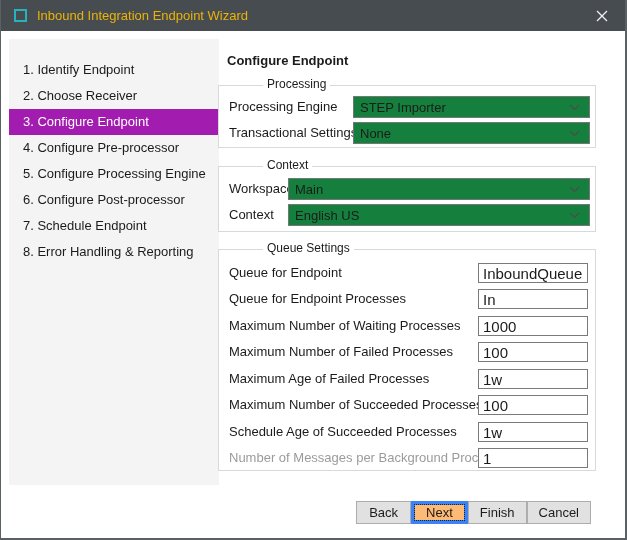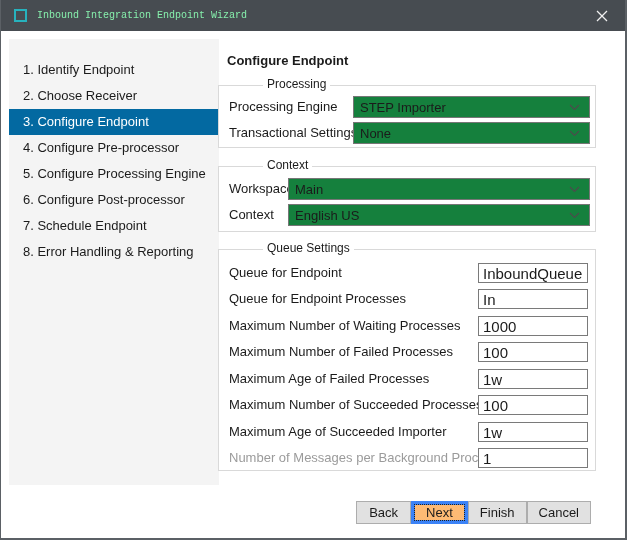--- a/index.html
+++ b/index.html
@@ -21,38 +21,38 @@
   .titlebar {
     height:31px; background:#474c51;
     display:flex; align-items:center;
     padding-left:13px;
   }
   .app-icon {
     width:9px; height:9px;
     border:2px solid #27b2bd;
     margin-right:10px; flex:none;
   }
-  .title-text { color:#86efac; font-size:10px;font-family:Liberation Mono, monospace; }
+  .title-text { color:#eab308; font-size:13px; }
   .close-btn {
     margin-left:auto; width:46px; height:31px;
     display:flex; align-items:center; justify-content:center;
     cursor:default;
   }
   
   .sidebar {
     position:absolute; left:8px; top:39px;
     width:210px; height:446px;
     background:#f4f4f4;
     padding-top:18px; box-sizing:border-box;
   }
   .side-item {
     height:26px; line-height:26px;
     padding-left:14px; white-space:nowrap;
   }
-  .side-item.selected { background:#0369a1; color:#ffffff; }
+  .side-item.selected { background:#a21caf; color:#ffffff; }
   
   .heading {
     position:absolute; left:226px; top:53px;
     font-weight:bold; font-size:13px;
   }
   .group {
     position:absolute; left:217px; width:378px;
     border:1px solid #d9d9d9; box-sizing:border-box;
     background:#ffffff;
   }
@@ -193,21 +193,21 @@
 
     <span class="field-label" style="top:92px">Maximum Number of Failed Processes</span>
     <input class="txt" style="top: 92px;" value="100">
 
     <span class="field-label" style="top:119px">Maximum Age of Failed Processes</span>
     <input class="txt" style="top: 119px;" value="1w">
 
     <span class="field-label" style="top:145px">Maximum Number of Succeeded Processes</span>
     <input class="txt" style="top: 145px;" value="100">
 
-    <span class="field-label" style="top:172px">Maximum Age of Succeeded Importer</span>
+    <span class="field-label" style="top:172px">Schedule Age of Succeeded Processes</span>
     <input class="txt" style="top: 172px;" value="1w">
 
     <span class="field-label disabled" style="top:198px">Number of Messages per Background Process</span>
     <input class="txt" style="top: 198px;" value="1">
   </div>
 
   <div class="button-bar">
     <button class="btn">Back</button>
     <button class="btn focused">Next</button>
     <button class="btn">Finish</button>

